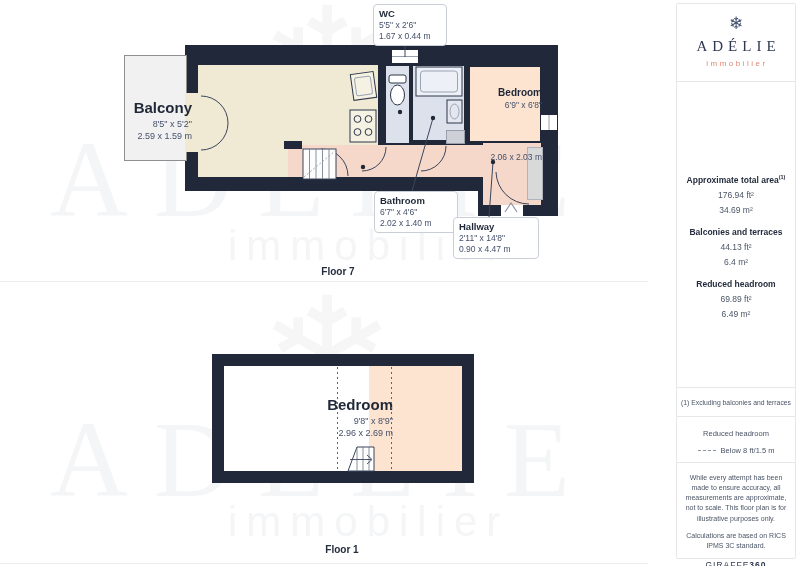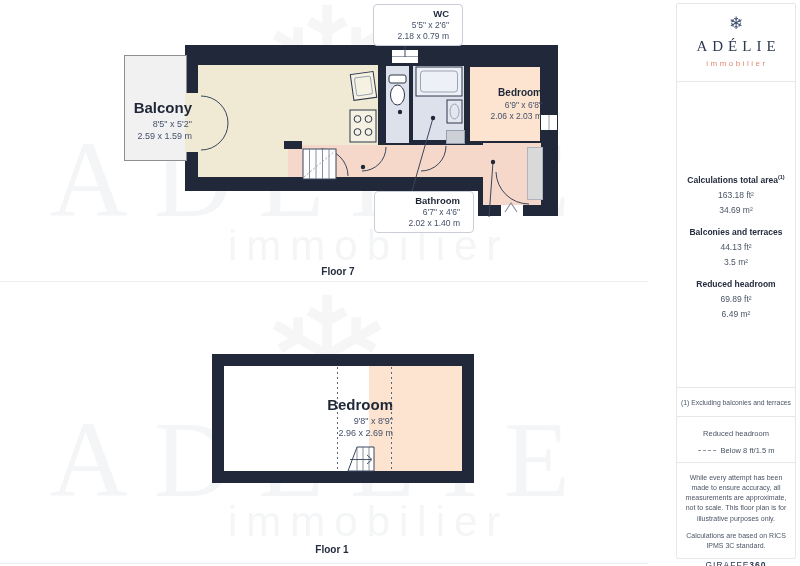--- a/index.html
+++ b/index.html
@@ -12,21 +12,21 @@
   .wm-tag{font-size:42px;letter-spacing:9px;color:rgba(40,52,78,0.05);}
   .wm-flake{font-size:165px;color:rgba(40,52,78,0.045);}
   
   .wall{position:absolute;background:#202839;z-index:1;}
   .room{position:absolute;z-index:2;}
   .fix{position:absolute;z-index:3;}
   .room-label{position:absolute;z-index:4;text-align:right;line-height:1.35;}
   .rname{font-weight:bold;font-size:15px;color:#1f2737;}
   .rdim{font-size:9px;color:#44506a;}
   .callout{position:absolute;z-index:6;background:#fff;border:1px solid #c9ced8;border-radius:4px;
-           padding:3px 13px;text-align:right;line-height:1.3;}
+           padding:3px 5px;text-align:left;line-height:1.3;}
   .cname{font-weight:bold;font-size:9.5px;color:#1f2737;}
   .cdim{font-size:8.5px;color:#44506a;}
   .floor-label{position:absolute;z-index:4;width:200px;text-align:center;
                font-weight:bold;font-size:10px;color:#242c3d;}
   .divider{position:absolute;left:0;width:648px;height:1px;background:#ededed;z-index:0;}
   svg.overlay{position:absolute;left:0;top:0;z-index:5;pointer-events:none;}
   
   .sbox{position:absolute;left:676px;width:118px;background:#fff;border:1px solid #e7e7e7;
         border-radius:2px;text-align:center;z-index:2;}
   .logo-flake{font-size:17px;color:#415070;margin-top:9px;}
@@ -77,47 +77,52 @@
   <div class="fix" style="left:446px;top:130px;width:17px;height:12px;background:#cdd0d6;border:1px solid #9aa0ab;"></div>
 
   <div class="room-label" style="left:116px;top:98px;width:76px;">
     <div class="rname">Balcony</div>
     <div class="rdim">8'5" x 5'2"</div>
     <div class="rdim">2.59 x 1.59 m</div>
   </div>
   <div class="room-label" style="left:468px;top:86px;width:74px;">
     <div class="rname" style="font-size:10px;">Bedroom</div>
     <div class="rdim" style="font-size:8.5px;">6'9" x 6'8"</div>
-    <div class="rdim" style="font-size:8.5px;">2.06 x 2.03 m</div>
+    <div class="rdim" style="font-size:8.5px;margin-top:41px;">2.06 x 2.03 m</div>
   </div>
 
   <div class="callout" style="left:373px;top:4px;width:62px;">
     <div class="cname">WC</div>
     <div class="cdim">5'5" x 2'6"</div>
-    <div class="cdim">2.18 x 0.79 m</div>
+    <div class="cdim">1.67 x 0.44 m</div>
   </div>
   <div class="callout" style="left:374px;top:191px;width:72px;">
     <div class="cname">Bathroom</div>
     <div class="cdim">6'7" x 4'6"</div>
     <div class="cdim">2.02 x 1.40 m</div>
   </div>
+  <div class="callout" style="left:453px;top:217px;width:74px;">
+    <div class="cname">Hallway</div>
+    <div class="cdim">2'11" x 14'8"</div>
+    <div class="cdim">0.90 x 4.47 m</div>
+  </div>
 
   <div class="floor-label" style="left:238px;top:266px;">Floor 7</div>
 
   <div class="wall" style="left:212px;top:354px;width:262px;height:129px;"></div>
   <div class="room" style="left:224px;top:366px;width:238px;height:105px;background:#ffffff;"></div>
   <div class="room" style="left:369px;top:366px;width:93px;height:105px;background:#fce4d1;"></div>
 
   <div class="room-label" style="left:293px;top:395px;width:100px;">
     <div class="rname">Bedroom</div>
     <div class="rdim">9'8" x 8'9"</div>
     <div class="rdim">2.96 x 2.69 m</div>
   </div>
 
-  <div class="floor-label" style="left:232px;top:544px;">Floor 1</div>
+  <div class="floor-label" style="left:242px;top:544px;">Floor 1</div>
 
   <svg class="overlay" width="800" height="566" viewBox="0 0 800 566">
 
     <g>
       <rect x="392" y="50" width="26" height="13" fill="#ffffff"></rect>
       <line x1="392" y1="56.5" x2="418" y2="56.5" stroke="#9aa0ab" stroke-width="1"></line>
       <rect x="541" y="115" width="16" height="15" fill="#ffffff"></rect>
       <line x1="549" y1="115" x2="549" y2="130" stroke="#9aa0ab" stroke-width="1"></line>
     </g>
 
@@ -203,26 +208,26 @@
 
   <aside>
     <div class="sbox" style="top:3px;height:78px;">
       <div class="logo-flake">❄</div>
       <div class="logo-brand">ADÉLIE</div>
       <div class="logo-tag">immobilier</div>
     </div>
 
     <div class="sbox" style="top:81px;height:306px;padding-top:0;">
       <div style="height:80px;"></div>
-      <div class="area-label"><span>Calculations total area</span><span class="sup">(1)</span></div>
-      <div class="area-val">163.18 ft²</div>
+      <div class="area-label"><span>Approximate total area</span><span class="sup">(1)</span></div>
+      <div class="area-val">176.94 ft²</div>
       <div class="area-val">34.69 m²</div>
       <div class="area-label">Balconies and terraces</div>
       <div class="area-val">44.13 ft²</div>
-      <div class="area-val">3.5 m²</div>
+      <div class="area-val">6.4 m²</div>
       <div class="area-label">Reduced headroom</div>
       <div class="area-val">69.89 ft²</div>
       <div class="area-val">6.49 m²</div>
     </div>
 
     <div class="sbox" style="top:387px;height:29px;display:flex;align-items:center;justify-content:center;">
       <div class="footnote">(1) Excluding balconies and terraces</div>
     </div>
 
     <div class="sbox" style="top:416px;height:46px;">

